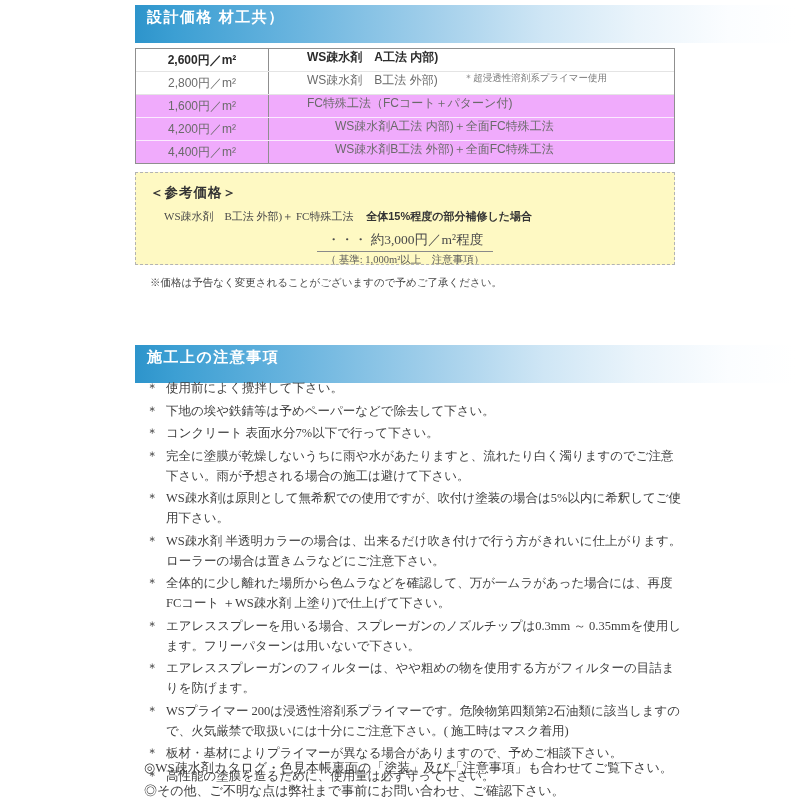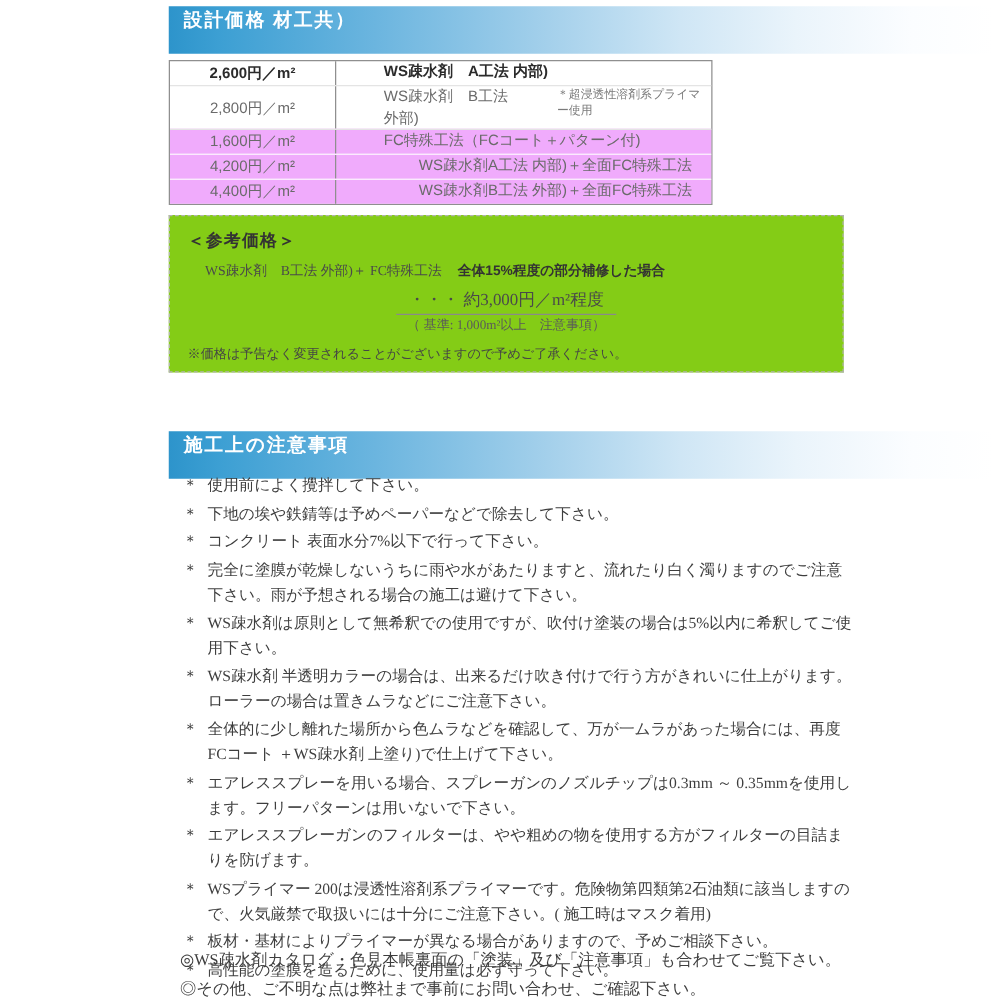--- a/index.html
+++ b/index.html
@@ -12,39 +12,39 @@
   .bar {
     position:absolute; left:135px; width:660px; height:38px;
     background:linear-gradient(90deg,#2D94CB 0%,#3C9FD3 6%,#6BB5DF 25%,#A4D0EB 46%,#CFE6F5 62%,#EAF4FB 76%,#FBFDFF 90%,#ffffff 100%);
     color:#ffffff; font-family:"Liberation Sans", sans-serif; font-weight:bold;
     font-size:15px; line-height:24px; padding-left:12px; letter-spacing:1.5px;
   }
   #bar1 { top:5px; }
   #bar2 { top:345px; }
   
   .ptable {
-    position:absolute; left:135px; top:48px; width:435px; height:116px;
+    position:absolute; left:135px; top:48px; width:540px; height:116px;
     border:1px solid #8f8f8f; font-family:"Liberation Sans", sans-serif;
     font-size:12px; display:flex; flex-direction:column; background:#fff;
   }
   .prow { display:flex; flex:1; align-items:stretch; color:#6a6a6a; }
   .prow + .prow { border-top:1px solid #e4e4e4; }
   .prow.first { color:#2b2b2b; font-weight:bold; }
   .prow.hl { background:#f0abfc; }
   .prow.hl + .prow.hl { border-top:1px solid rgba(255,255,255,0.75);gap:28px; }
   .pcell-price {
     width:133px; border-right:1px solid #8f8f8f;
     display:flex; align-items:center; justify-content:center;
   }
   .pcell-desc { flex:1; display:flex; align-items:flex-start; padding-left:38px; }
   .pcell-note { font-size:9.5px; margin-left:26px; color:#7a7a7a; font-weight:normal; }
   
   .refbox {
-    position:absolute; left:135px; top:172px; width:540px; height:126px;
-    background:#84cc16; border:1px dashed #b3b3b3; padding:11px 14px 0 14px;
+    position:absolute; left:135px; top:172px; width:540px; height:93px;
+    background:#fef9c3; border:1px dashed #b3b3b3; padding:11px 14px 0 14px;
   }
   .ref-title { font-family:"Liberation Sans", sans-serif; font-weight:bold; font-size:13.5px; color:#333333; letter-spacing:1px; }
   .ref-line { margin-top:7px; padding-left:14px; font-size:11px; color:#4a4a4a; }
   .ref-line .bold-part { font-family:"Liberation Sans", sans-serif; font-weight:bold; color:#333333; margin-left:10px; }
   .ref-price { text-align:center; margin-top:7px; font-size:13.5px; color:#4a4a4a; }
   .ref-price span { display:inline-block; border-bottom:1px solid #8a8a8a; padding:0 10px 2px 10px; }
   .ref-basis { text-align:center; font-size:10.5px; margin-top:1px; color:#5a5a5a; }
   .ref-note { text-align:left; font-size:10.5px; margin-top:9px; color:#454545; }
   
   .notes { position:absolute; left:135px; top:378px; width:548px; }

